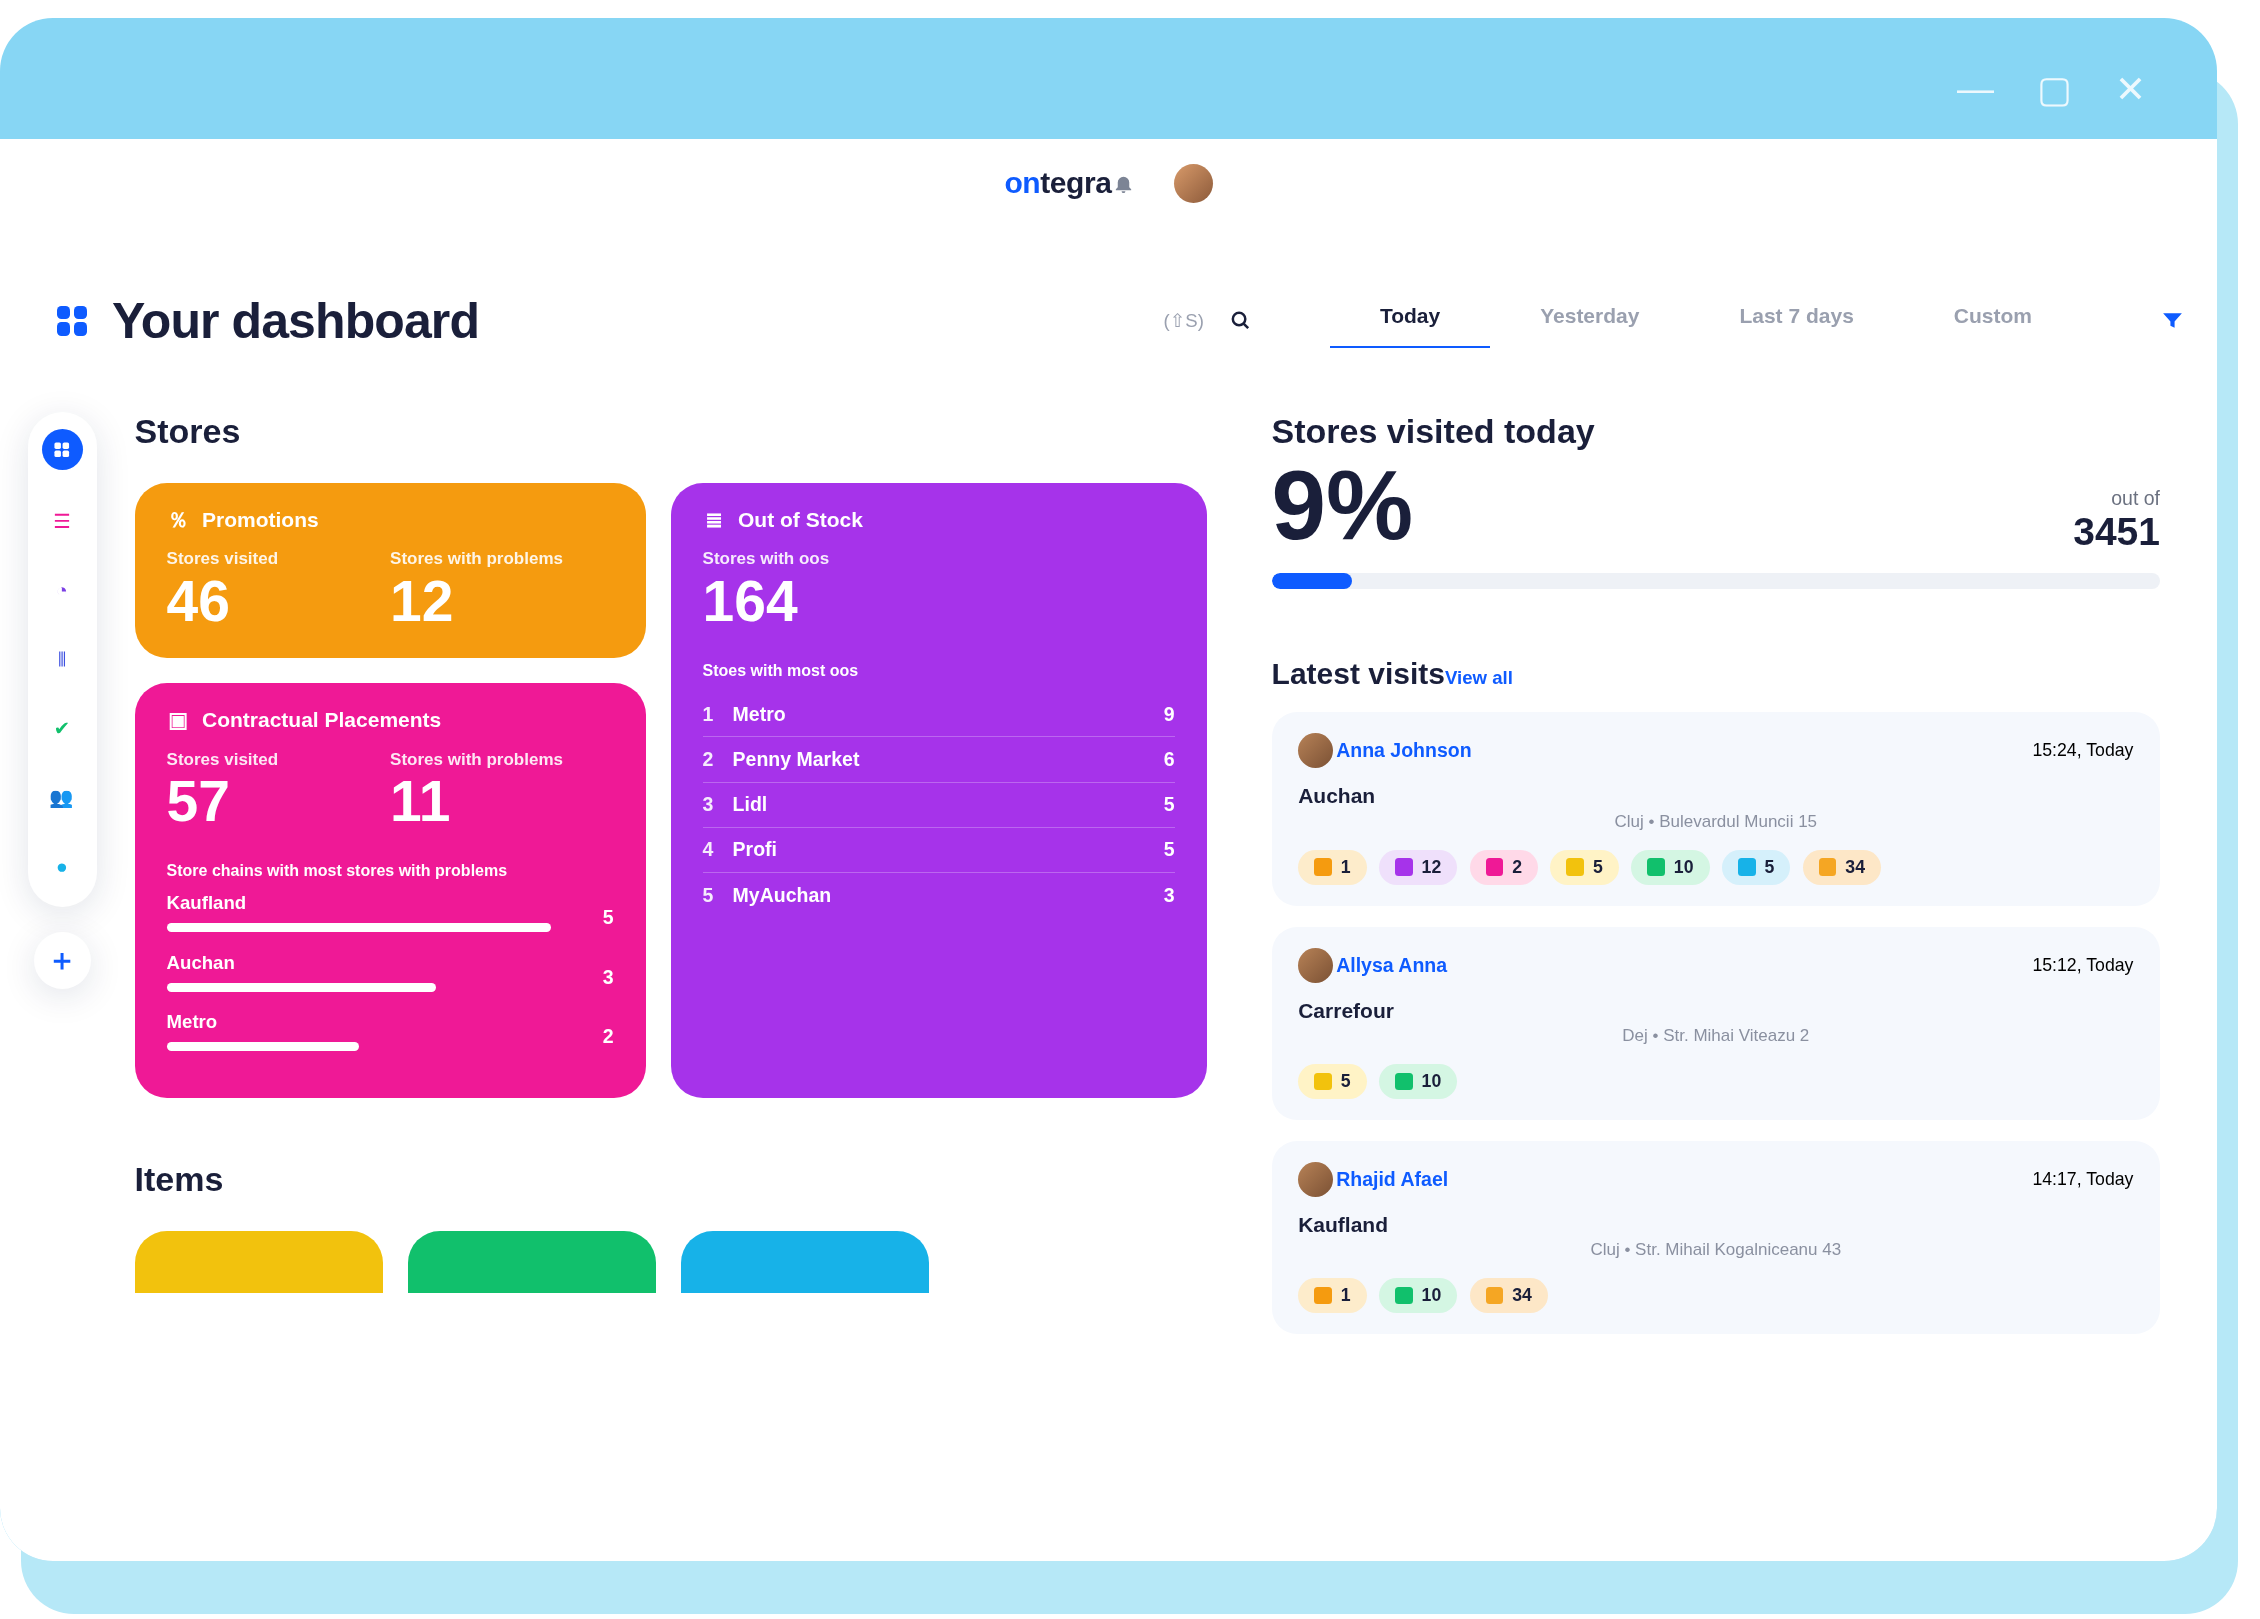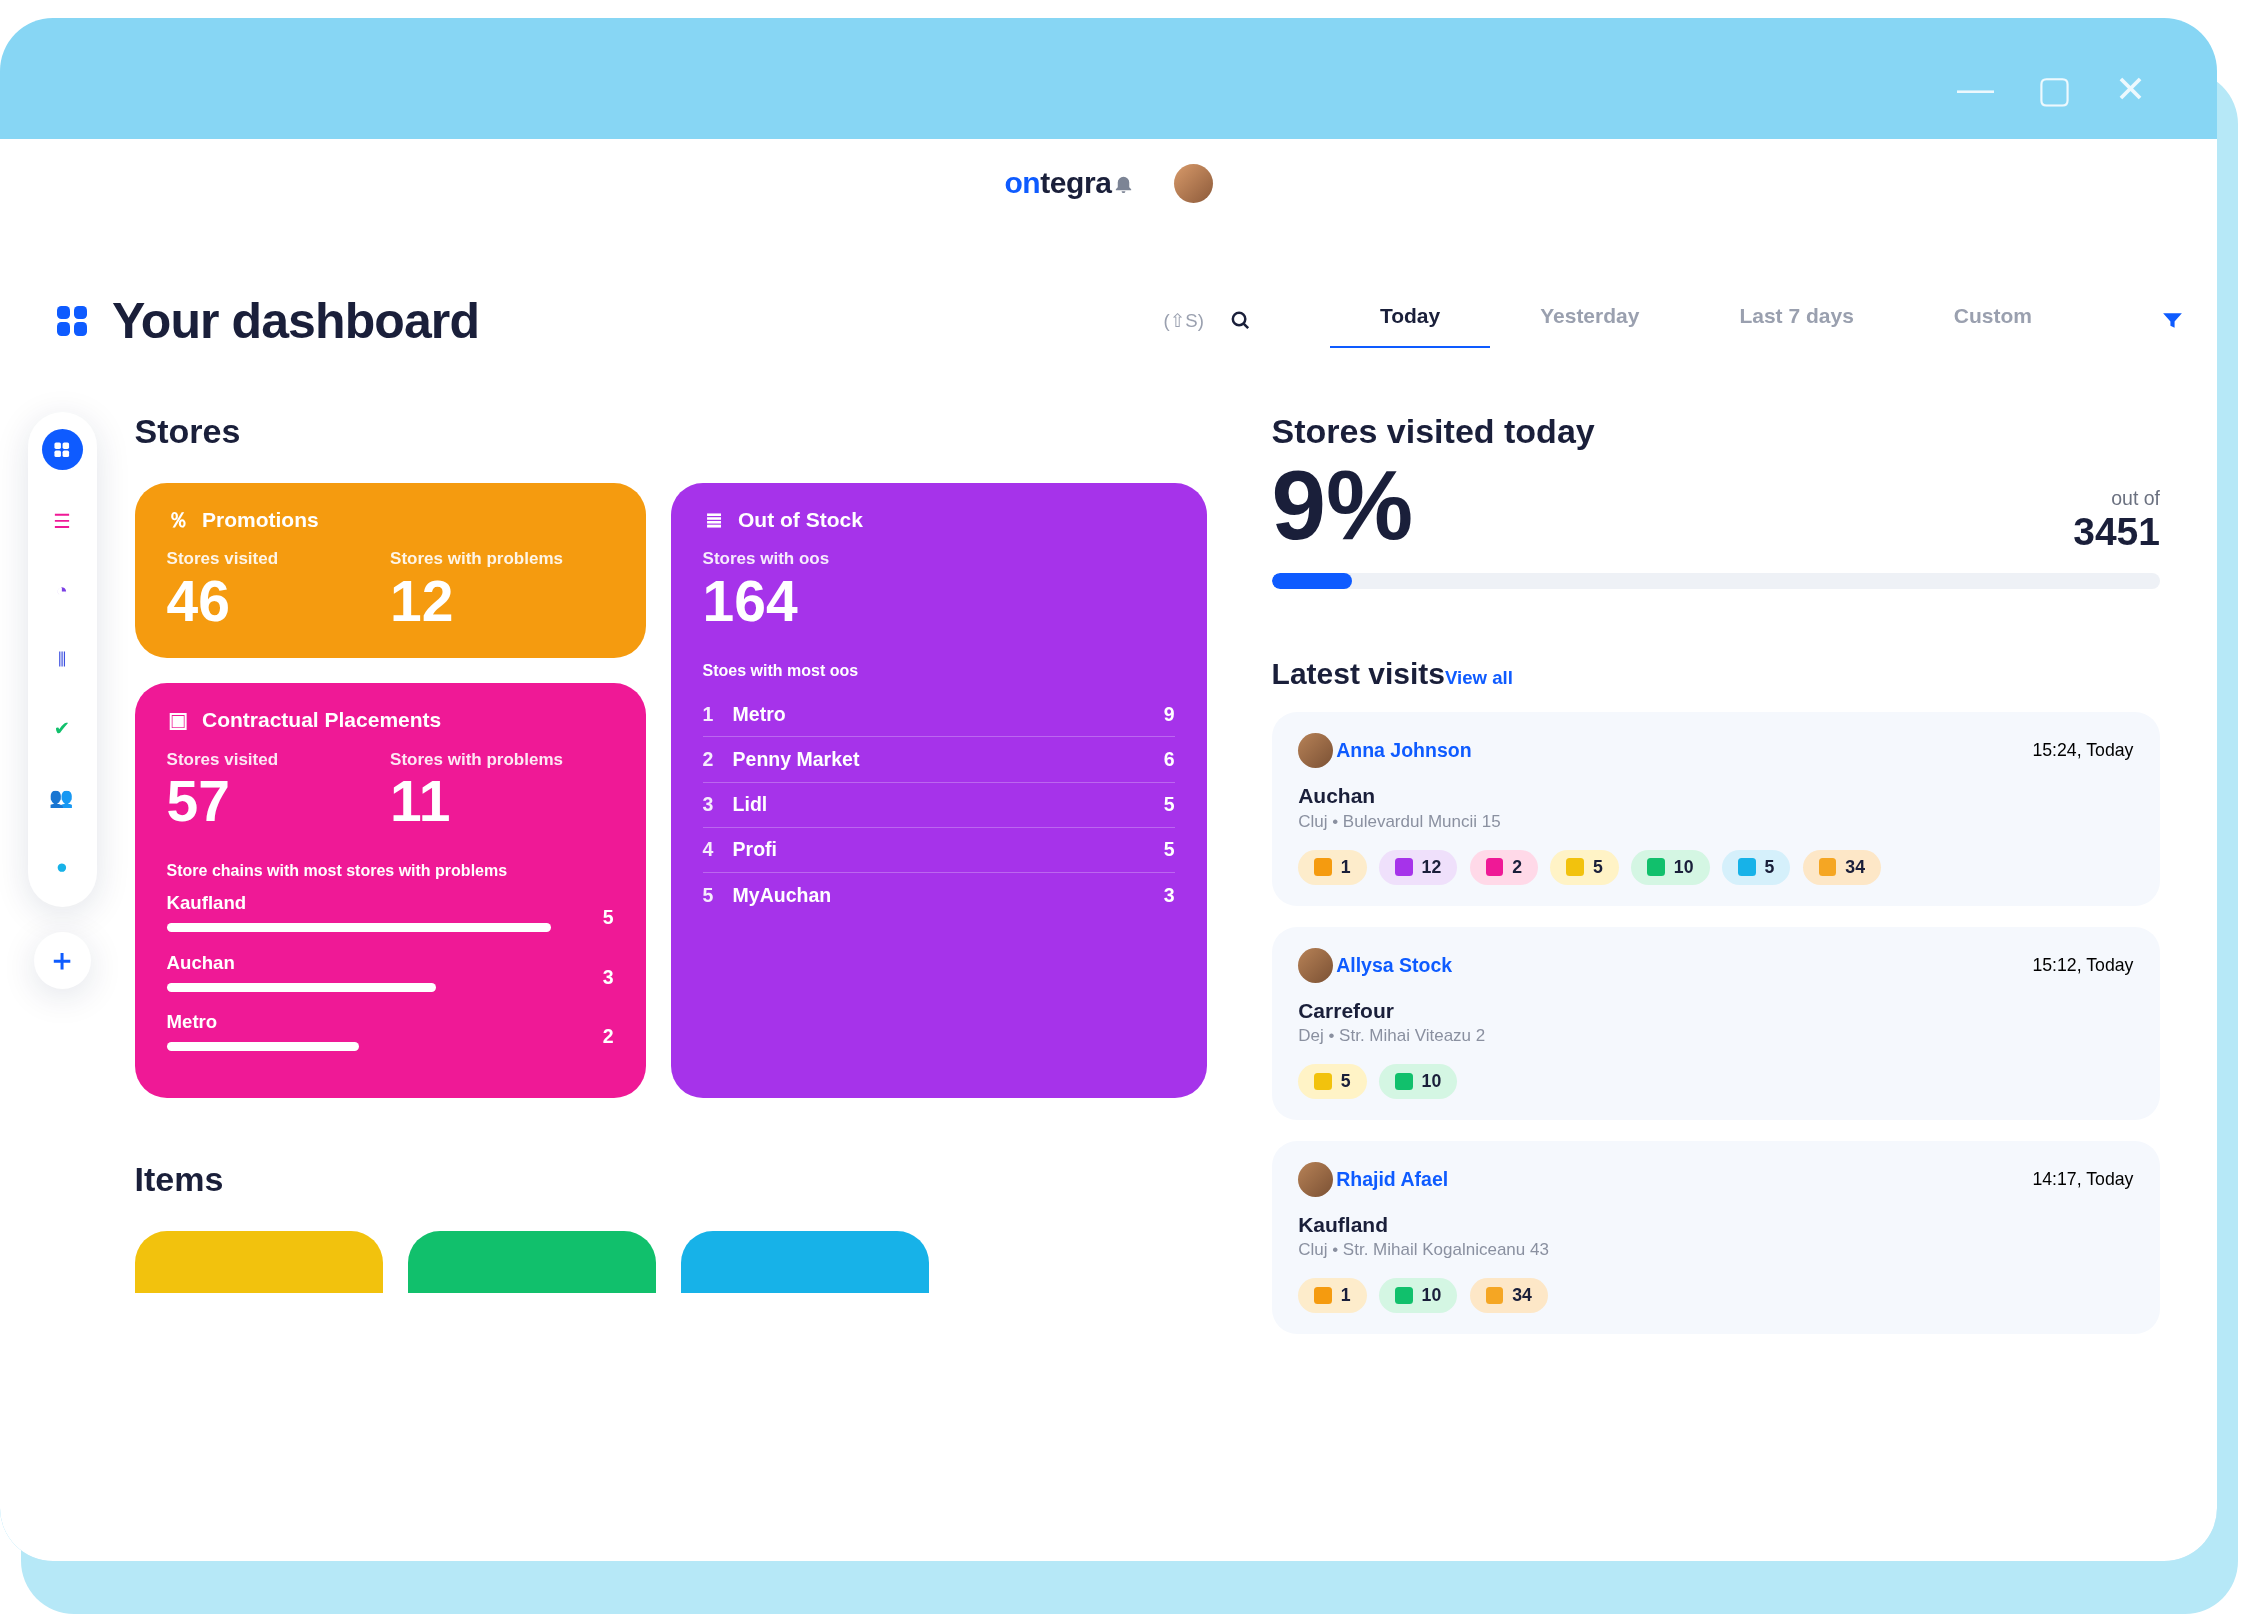--- a/index.html
+++ b/index.html
@@ -95,21 +95,21 @@
   .lv-head h3 { font-size:30px; font-weight:800; color:#1a1f3a; }
   .lv-head a { font-size:18.6px; font-weight:700; color:#0e5bff; }
 
   .visit { background:#f5f8fd; border-radius:25px; padding:21px 26.6px; margin-bottom:21px; }
   .visit-top { display:flex; align-items:center; justify-content:space-between; }
   .visit-user { display:flex; align-items:center; gap:3px; }
   .uavatar { width:35px; height:35px; border-radius:50%; background:linear-gradient(135deg,#b78257,#7b5134); }
   .uname { font-size:19.5px; font-weight:700; color:#0e5bff; }
   .vtime { font-size:17.7px; color:#000000; font-weight:500; }
   .vstore { font-size:21px; font-weight:800; color:#1a1f3a; margin-top:16px; }
-  .vaddr { font-size:17px; color:#8a90a0; margin-top:3.5px; }
+  .vaddr { font-size:17px; color:#8a90a0; margin-top:3.5px;text-align:center; }
   .badges { display:flex; flex-wrap:wrap; gap:12.4px; margin-top:17.7px; }
   .badge { display:inline-flex; align-items:center; gap:8.9px; padding:7px 16px; border-radius:19.5px; font-size:17.7px; font-weight:800; color:#1a1f3a; }
   .bi { width:17.7px; height:17.7px; display:inline-block; border-radius:3.5px; }
 
   
   .b-percent { background:#fdeccb; } .b-percent .bi{ background:#f59b0f; }
   .b-stack   { background:#efe0fb; } .b-stack .bi{ background:#a633ea; }
   .b-clip    { background:#ffd9e8; } .b-clip .bi{ background:#ef1996; }
   .b-note    { background:#fff3c6; } .b-note .bi{ background:#f2c20d; }
   .b-tag     { background:#d4f6e3; } .b-tag .bi{ background:#11c06c; }
@@ -333,21 +333,21 @@
                   <span class="badge b-note"><span class="bi"></span>5</span>
                   <span class="badge b-tag"><span class="bi"></span>10</span>
                   <span class="badge b-survey"><span class="bi"></span>5</span>
                   <span class="badge b-people"><span class="bi"></span>34</span>
                 </div>
               </div>
               <div class="visit">
     <div class="visit-top">
       <div class="visit-user">
         <div class="uavatar"></div>
-        <span class="uname">Allysa Stock</span>
+        <span class="uname">Allysa Anna</span>
       </div>
       <span class="vtime">15:12, Today</span>
     </div>
     <div class="vstore">Carrefour</div>
     <div class="vaddr">Dej • Str. Mihai Viteazu 2</div>
     <div class="badges">
                   <span class="badge b-note"><span class="bi"></span>5</span>
                   <span class="badge b-tag"><span class="bi"></span>10</span>
                 </div>
               </div>

